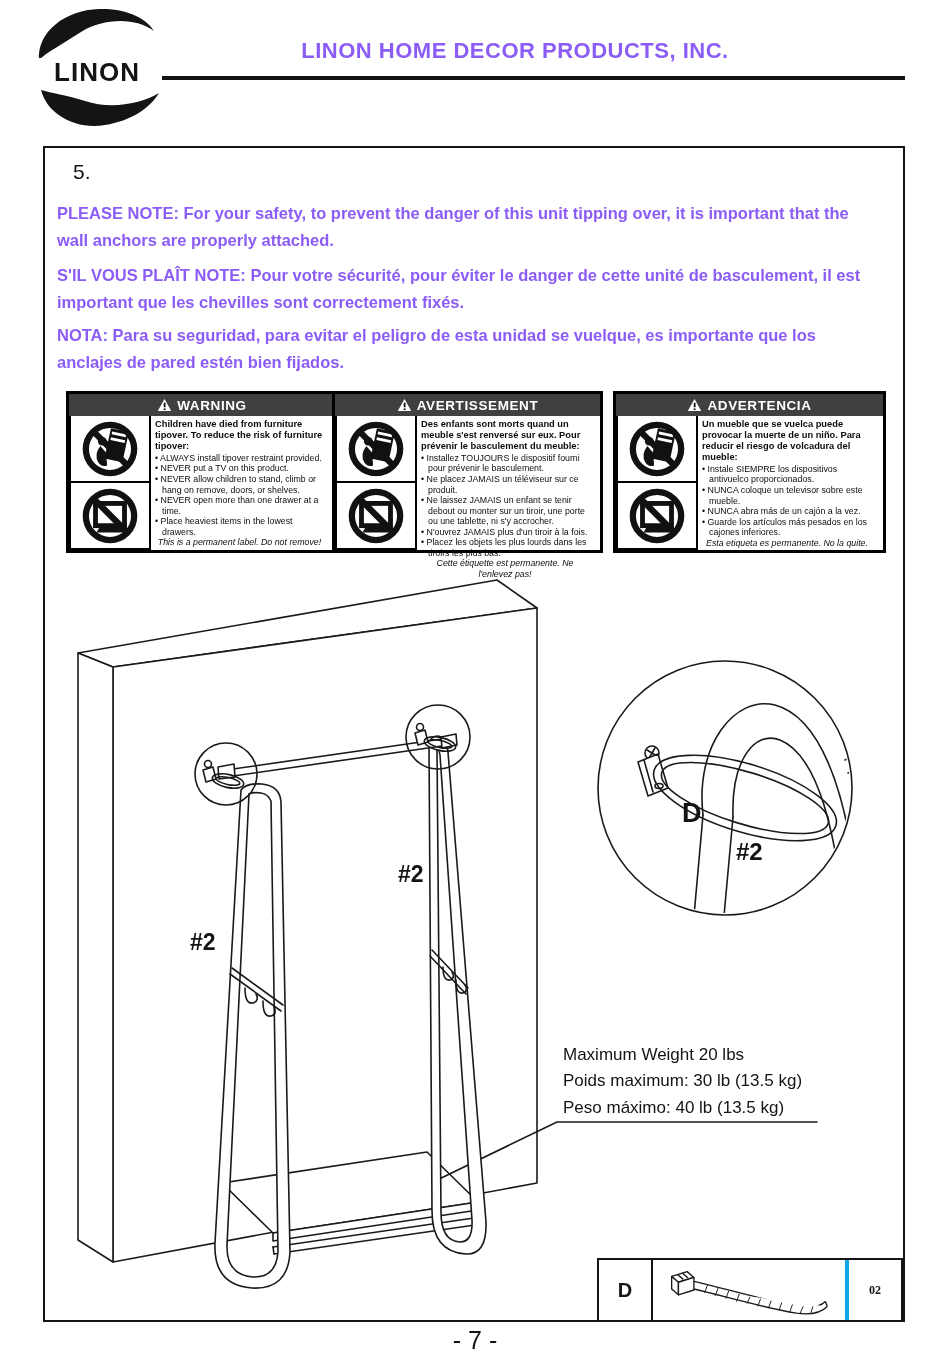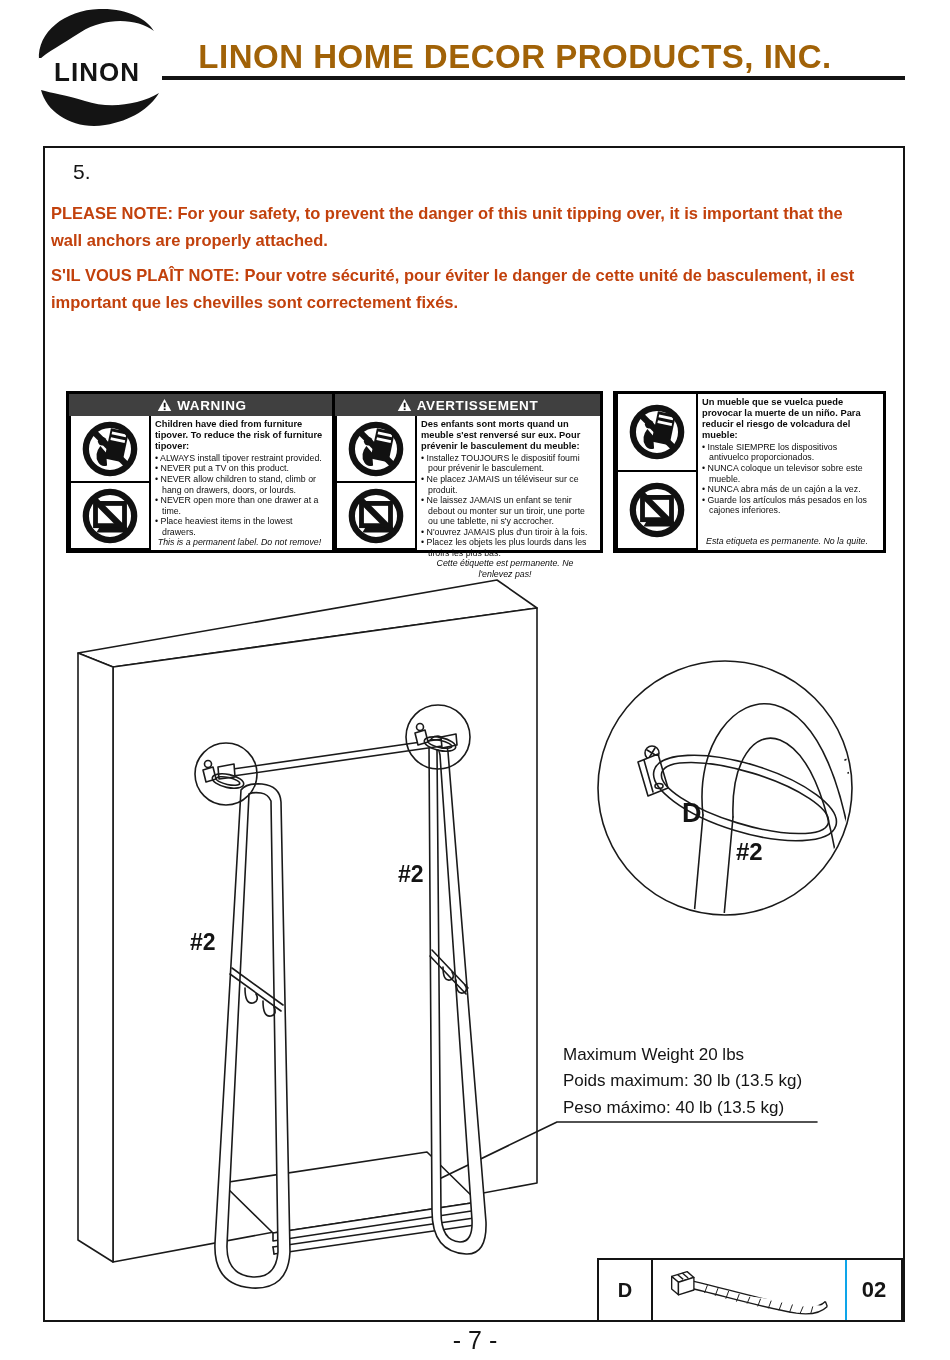--- a/index.html
+++ b/index.html
@@ -10,34 +10,34 @@
     background: #ffffff;
     font-family: "Liberation Sans", sans-serif;
     color: #161616;
     overflow: hidden;
     margin: 0 auto;
   }
   
   .logo-svg { position:absolute; left:33px; top:4px; width:132px; height:126px; }
   .company-name {
     position:absolute; left:165px; top:38px; width:700px;
-    text-align:center; font-size:33px; font-weight:bold; letter-spacing:0.5px;
-    color:#a16207; white-space:nowrap;
+    text-align:center; font-size:22px; font-weight:bold; letter-spacing:0.5px;
+    color:#8b5cf6; white-space:nowrap;
   }
   .header-rule { position:absolute; left:162px; top:76px; width:743px; height:4px; background:#141414; }
 
   
   .content-border {
     position:absolute; left:43px; top:146px; width:862px; height:1176px;
     border:2px solid #141414;
   }
   .step-number { position:absolute; left:73px; top:160px; font-size:21px; color:#141414; }
   .note {
-    position:absolute; left:51px; width:812px;
-    font-size:16.5px; font-weight:bold; line-height:1.65; color:#c2410c;
+    position:absolute; left:57px; width:812px;
+    font-size:16.5px; font-weight:bold; line-height:1.65; color:#8b5cf6;
   }
   .note-en { top:200px; }
   .note-fr { top:262px; }
   .note-es { top:322px; }
 
   
   .wlabel {
     position:absolute; top:391px; height:162px;
     background:#fff; border:3px solid #000;
     display:flex; flex-direction:column;
@@ -76,21 +76,21 @@
   }
 
   
   .parts-table {
     position:absolute; left:597px; top:1258px; width:306px; height:64px;
     border:2px solid #141414; background:#fff; display:flex;
   }
   .pt-cell { display:flex; align-items:center; justify-content:center; }
   .pt-letter { flex:0 0 54px; border-right:2px solid #141414; font-size:20px; font-weight:bold; }
   .pt-image { flex:1; }
-  .pt-qty { flex:0 0 56px; border-left:2px solid #0ea5e9; font-size:22px; font-weight:bold; }
+  .pt-qty { flex:0 0 56px; border-left:4px solid #0ea5e9; font-size:12px; font-weight:bold;font-family:Liberation Serif, serif; }
 
   .page-number { position:absolute; left:0; top:1326px; width:950px; text-align:center; font-size:25px; color:#141414; }
 </style>
 </head>
 <body>
 
 <div class="page">
 
   <svg class="logo-svg" viewBox="0 0 132 126">
     <path d="M 6,56 C 4,28 32,6 66,5 C 94,4 114,15 121,27 C 104,14 72,13 48,28 C 28,41 14,48 6,56 Z" fill="#141414"></path>
@@ -99,20 +99,21 @@
     <text x="64" y="77" text-anchor="middle" font-size="26" font-weight="bold" letter-spacing="1" fill="#141414" font-family="Liberation Sans, sans-serif">LINON</text>
   </svg>
   <div class="company-name">LINON HOME DECOR PRODUCTS, INC.</div>
   <div class="header-rule"></div>
 
   <div class="content-border"></div>
   <div class="step-number">5.</div>
 
   <div class="note note-en">PLEASE NOTE: For your safety, to prevent the danger of this unit tipping over, it is important that the wall anchors are properly attached.</div>
   <div class="note note-fr">S'IL VOUS PLAÎT NOTE: Pour votre sécurité, pour éviter le danger de cette unité de basculement, il est important que les chevilles sont correctement fixés.</div>
+  <div class="note note-es">NOTA: Para su seguridad, para evitar el peligro de esta unidad se vuelque, es importante que los anclajes de pared estén bien fijados.</div>
 
   <div class="wlabel wlabel-1">
     <div class="wl-hdr">
       <svg width="15" height="14" viewBox="0 0 20 18">
         <path d="M10 1 L19 17 H1 Z" fill="#ffffff"></path>
           <rect x="9" y="6" width="2.4" height="6" fill="#0d0d0d"></rect>
           <rect x="9" y="13.6" width="2.4" height="2.2" fill="#0d0d0d"></rect>
       </svg>
       <span>WARNING</span>
     </div>
@@ -137,21 +138,21 @@
             <path d="M 19,42 L 41,42 L 44,47 L 16,47 Z" fill="#111"></path>
             <circle cx="30" cy="30" r="25" fill="none" stroke="#111" stroke-width="6.5"></circle>
             <line x1="13" y1="12" x2="48" y2="47" stroke="#111" stroke-width="6.5"></line>
           </svg>
         </div>
       </div>
       <div class="wl-text">
         <div class="wl-intro">Children have died from furniture tipover. To reduce the risk of furniture tipover:</div>
         <div class="wl-bullet">ALWAYS install tipover restraint provided.</div>
         <div class="wl-bullet">NEVER put a TV on this product.</div>
-        <div class="wl-bullet">NEVER allow children to stand, climb or hang on drawers, doors, or lourds.</div>
+        <div class="wl-bullet">NEVER allow children to stand, climb or hang on remove, doors, or shelves.</div>
         <div class="wl-bullet">NEVER open more than one drawer at a time.</div>
         <div class="wl-bullet">Place heaviest items in the lowest drawers.</div>
         <div class="wl-foot">This is a permanent label. Do not remove!</div>
       </div>
     </div>
   </div>
 
   <div class="wlabel wlabel-2">
     <div class="wl-hdr">
       <svg width="15" height="14" viewBox="0 0 20 18">
@@ -191,20 +192,28 @@
         <div class="wl-bullet">Ne placez JAMAIS un téléviseur sur ce produit.</div>
         <div class="wl-bullet">Ne laissez JAMAIS un enfant se tenir debout ou monter sur un tiroir, une porte ou une tablette, ni s'y accrocher.</div>
         <div class="wl-bullet">N'ouvrez JAMAIS plus d'un tiroir à la fois.</div>
         <div class="wl-bullet">Placez les objets les plus lourds dans les tiroirs les plus bas.</div>
         <div class="wl-foot">Cette étiquette est permanente. Ne l'enlevez pas!</div>
       </div>
     </div>
   </div>
 
   <div class="wlabel wlabel-3">
+    <div class="wl-hdr">
+      <svg width="15" height="14" viewBox="0 0 20 18">
+        <path d="M10 1 L19 17 H1 Z" fill="#ffffff"></path>
+          <rect x="9" y="6" width="2.4" height="6" fill="#0d0d0d"></rect>
+          <rect x="9" y="13.6" width="2.4" height="2.2" fill="#0d0d0d"></rect>
+      </svg>
+      <span>ADVERTENCIA</span>
+    </div>
     <div class="wl-body">
       <div class="wl-icons">
         <div class="wl-icon-cell">
           <svg width="58" height="58" viewBox="0 0 60 60">
             <g transform="rotate(12 36 28)">
                 <rect x="27" y="10" width="19" height="32" fill="#111"></rect>
                 <rect x="29" y="13" width="15" height="3" fill="#fff"></rect>
                 <rect x="29" y="19" width="15" height="3" fill="#fff"></rect>
               </g>
             <circle cx="22" cy="22" r="4.5" fill="#111"></circle>

